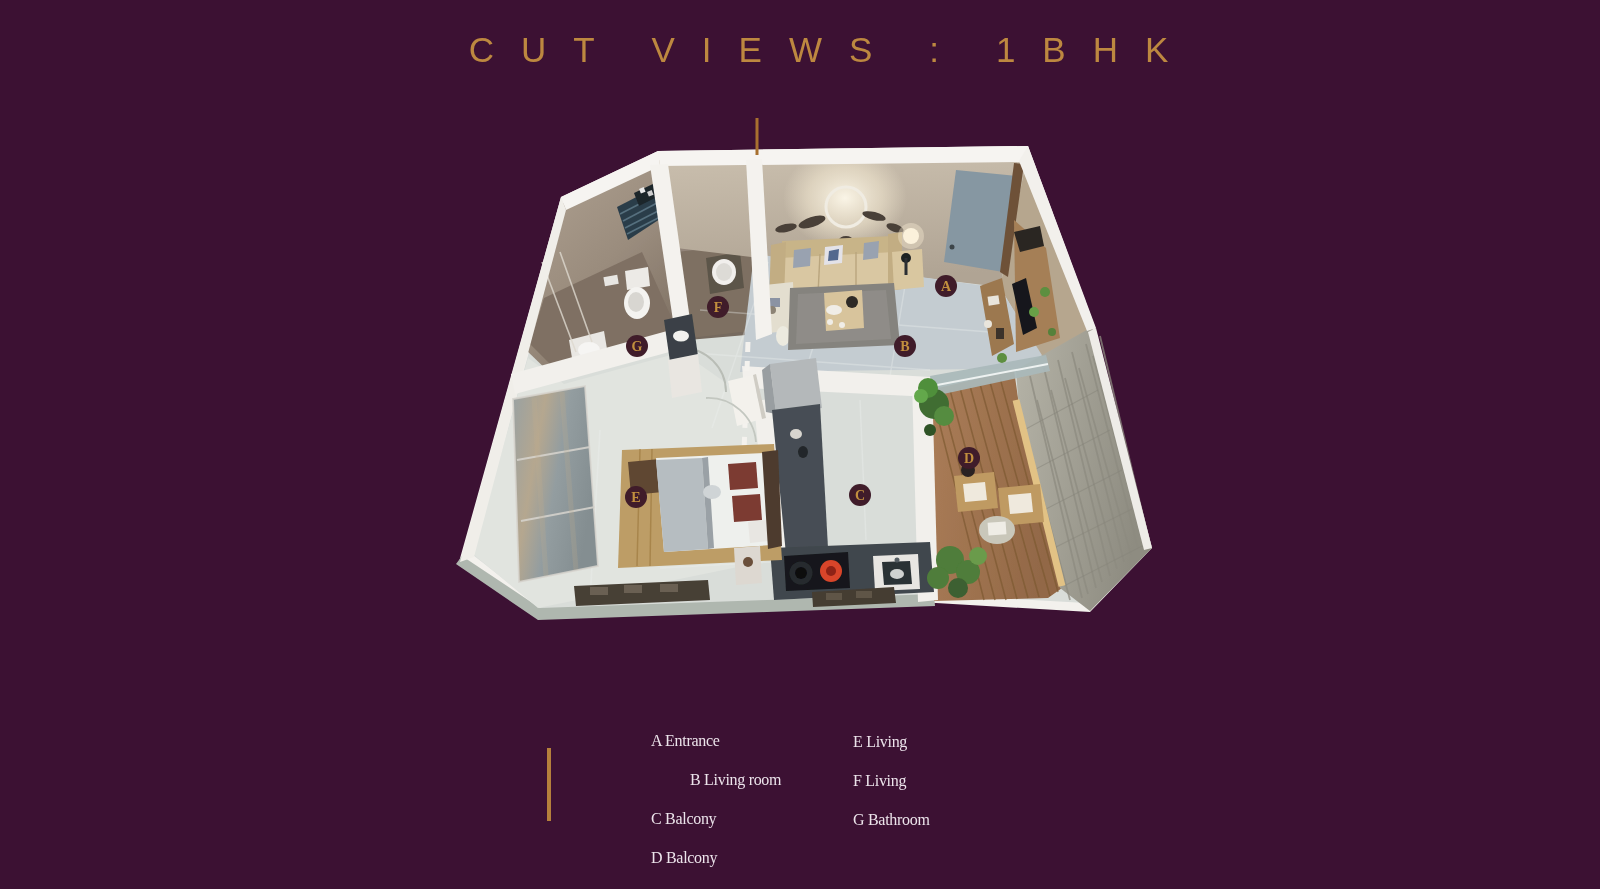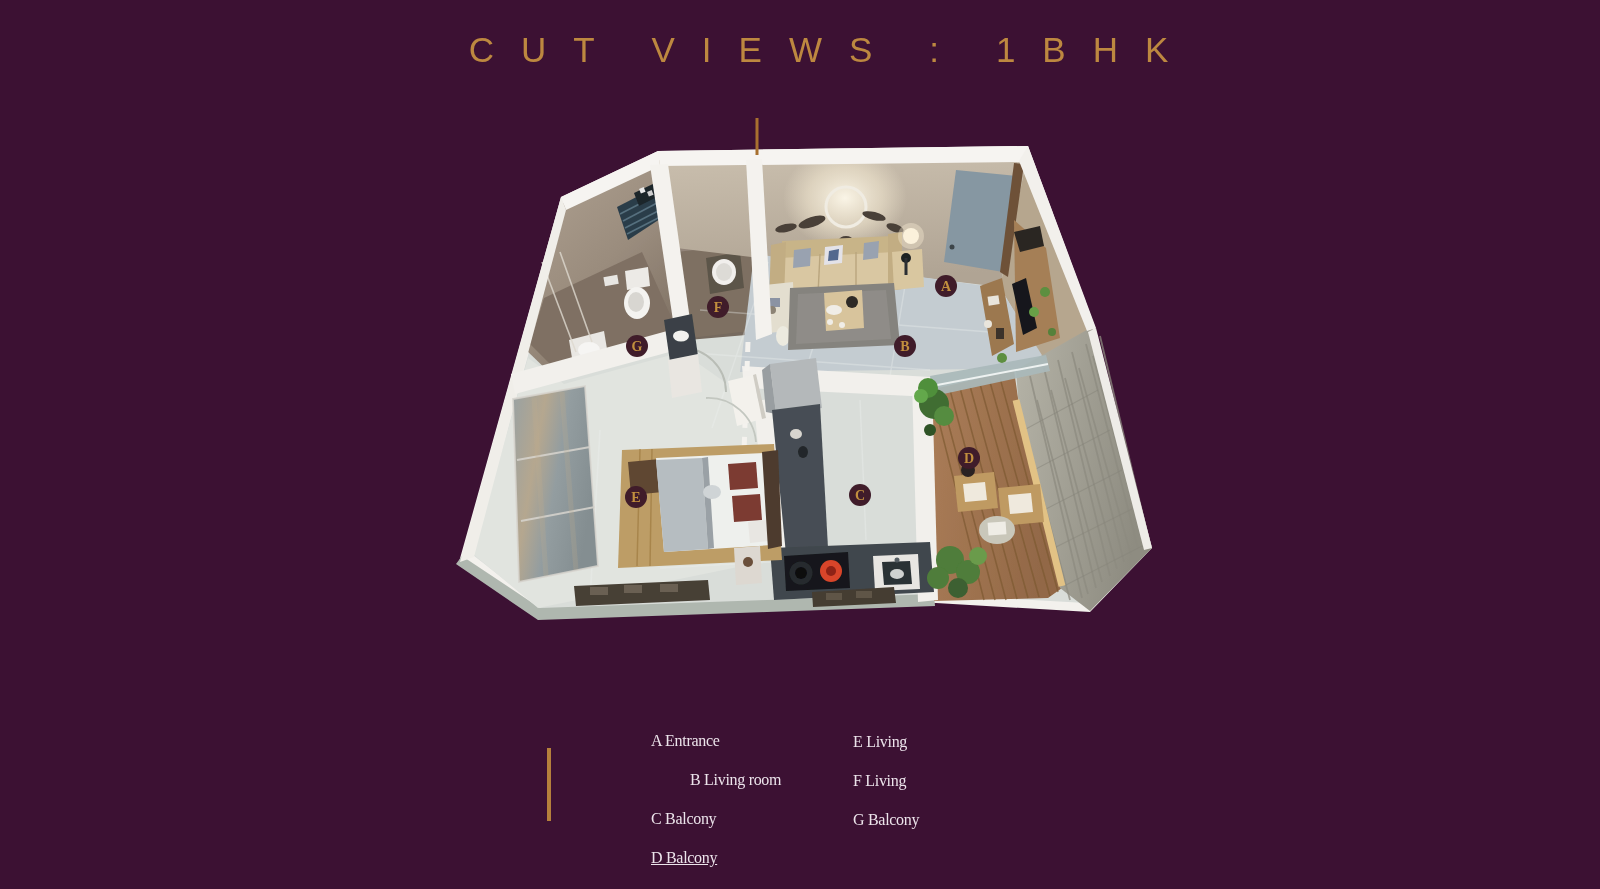--- a/index.html
+++ b/index.html
@@ -363,17 +363,17 @@
 
   <line x1="757" y1="118" x2="757" y2="155" stroke="#a8702f" stroke-width="3"></line>
 
   <line x1="549" y1="748" x2="549" y2="821" stroke="#b5803c" stroke-width="4"></line>
 
 </svg>
 
 <div class="legend" style="left:651px;top:732px;">A Entrance</div>
 <div class="legend" style="left:651px;top:771px;margin-left:39px;">B Living room</div>
 <div class="legend" style="left:651px;top:810px;">C Balcony</div>
-<div class="legend" style="left:651px;top:849px;text-decoration:underline;">D Balcony</div>
+<div class="legend" style="left:651px;top:849px;">D Balcony</div>
 
 <div class="legend" style="left:853px;top:733px;">E Living</div>
 <div class="legend" style="left:853px;top:772px;">F Living</div>
-<div class="legend" style="left:853px;top:811px;">G Balcony</div>
+<div class="legend" style="left:853px;top:811px;">G Bathroom</div>
 
 </body></html>

